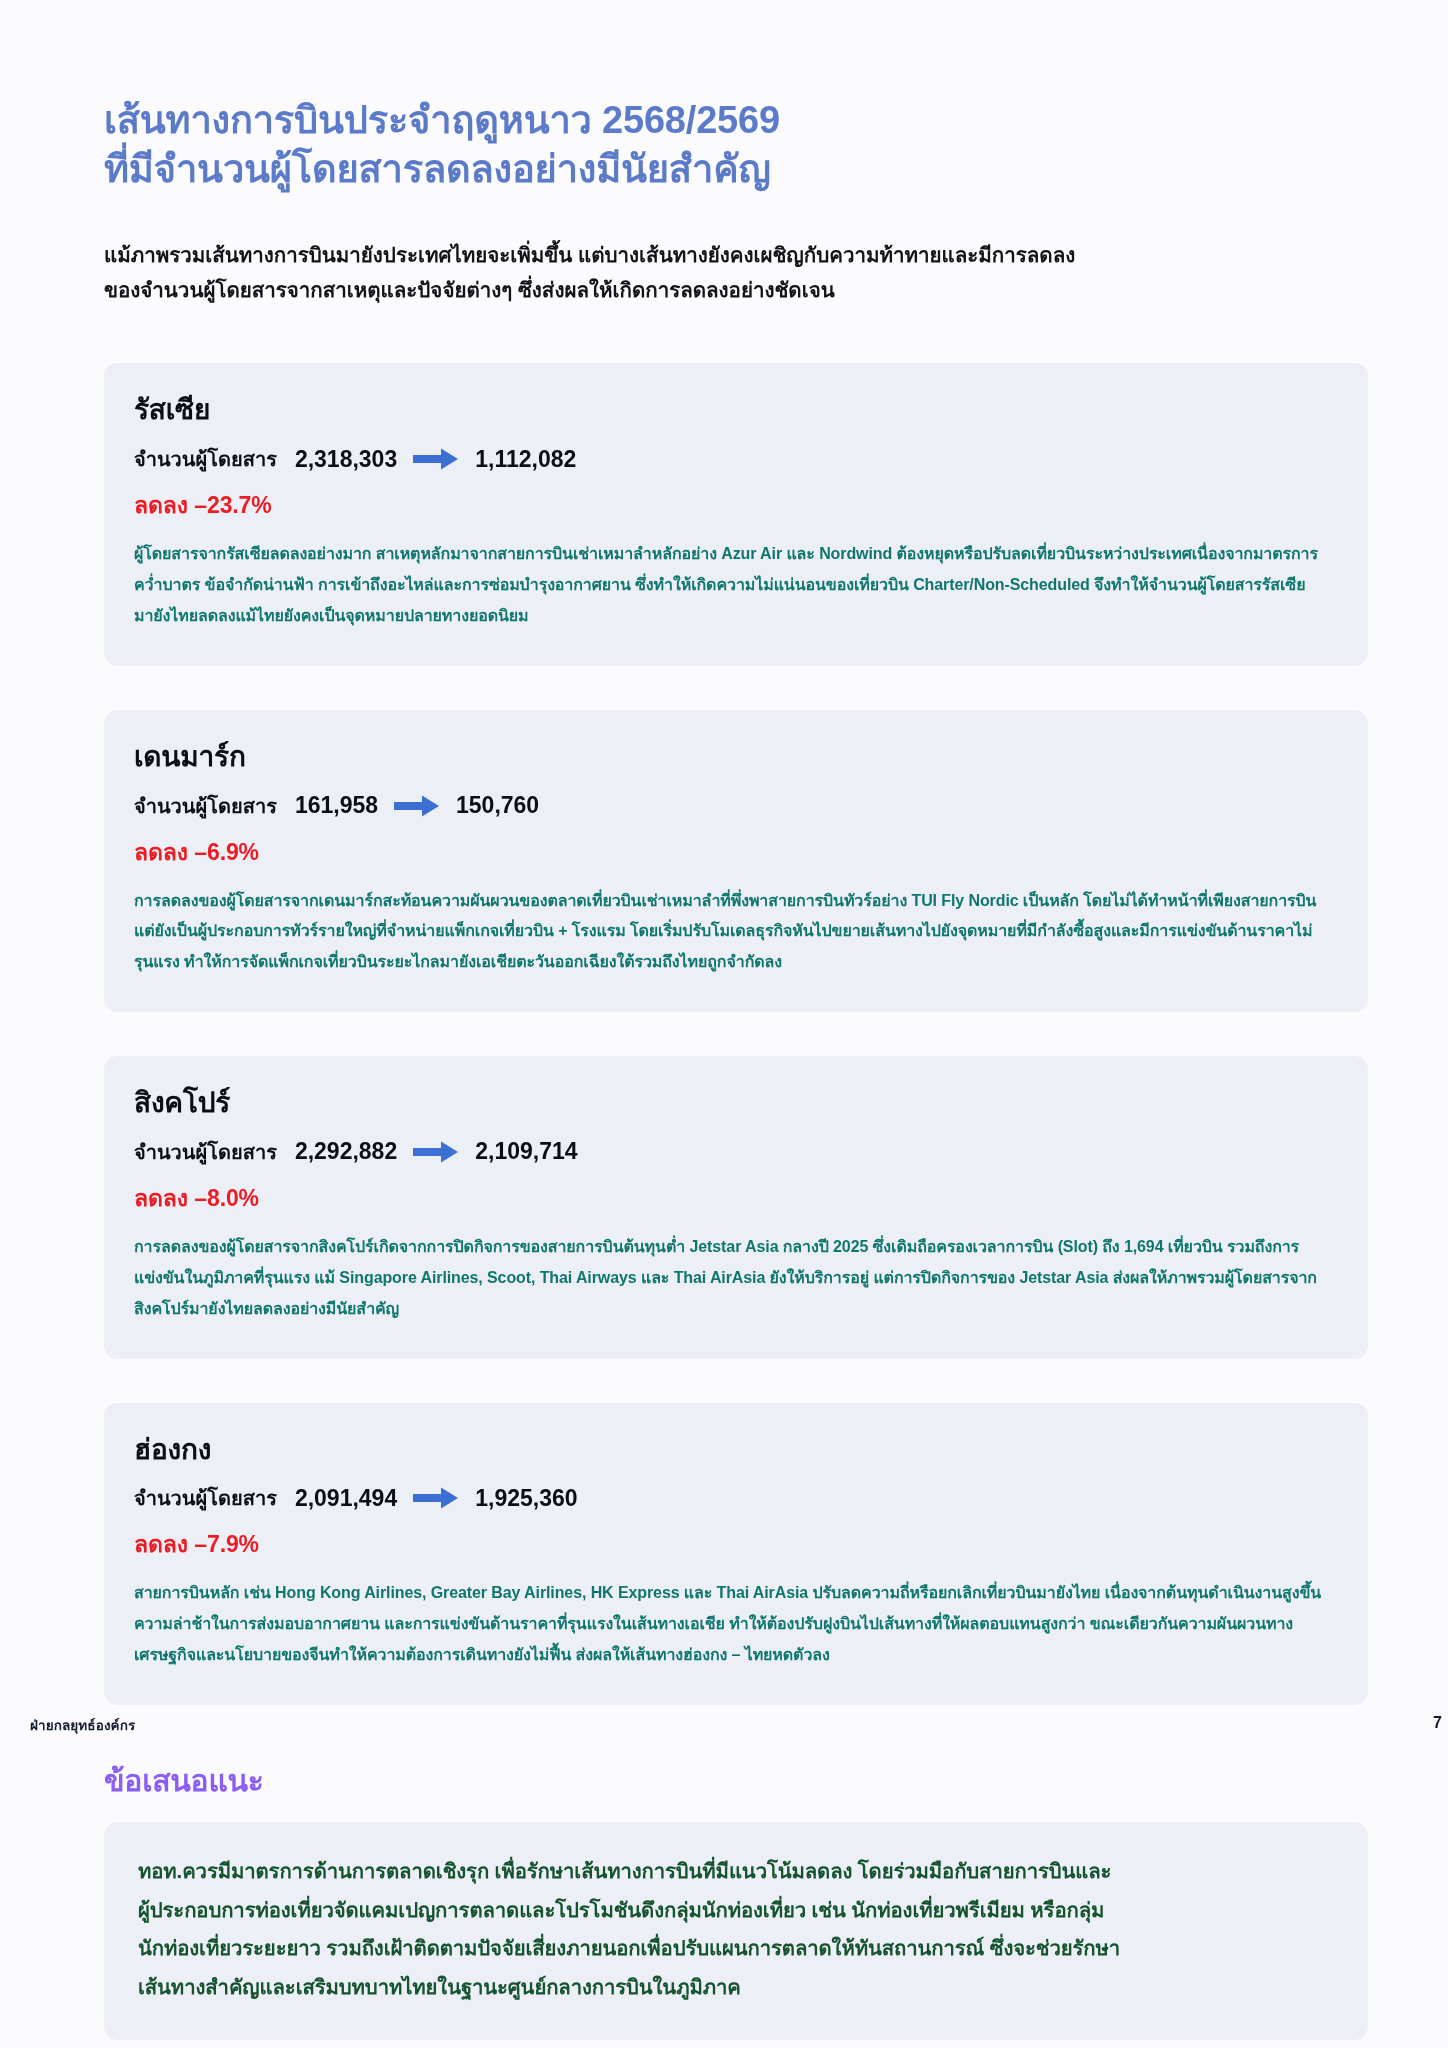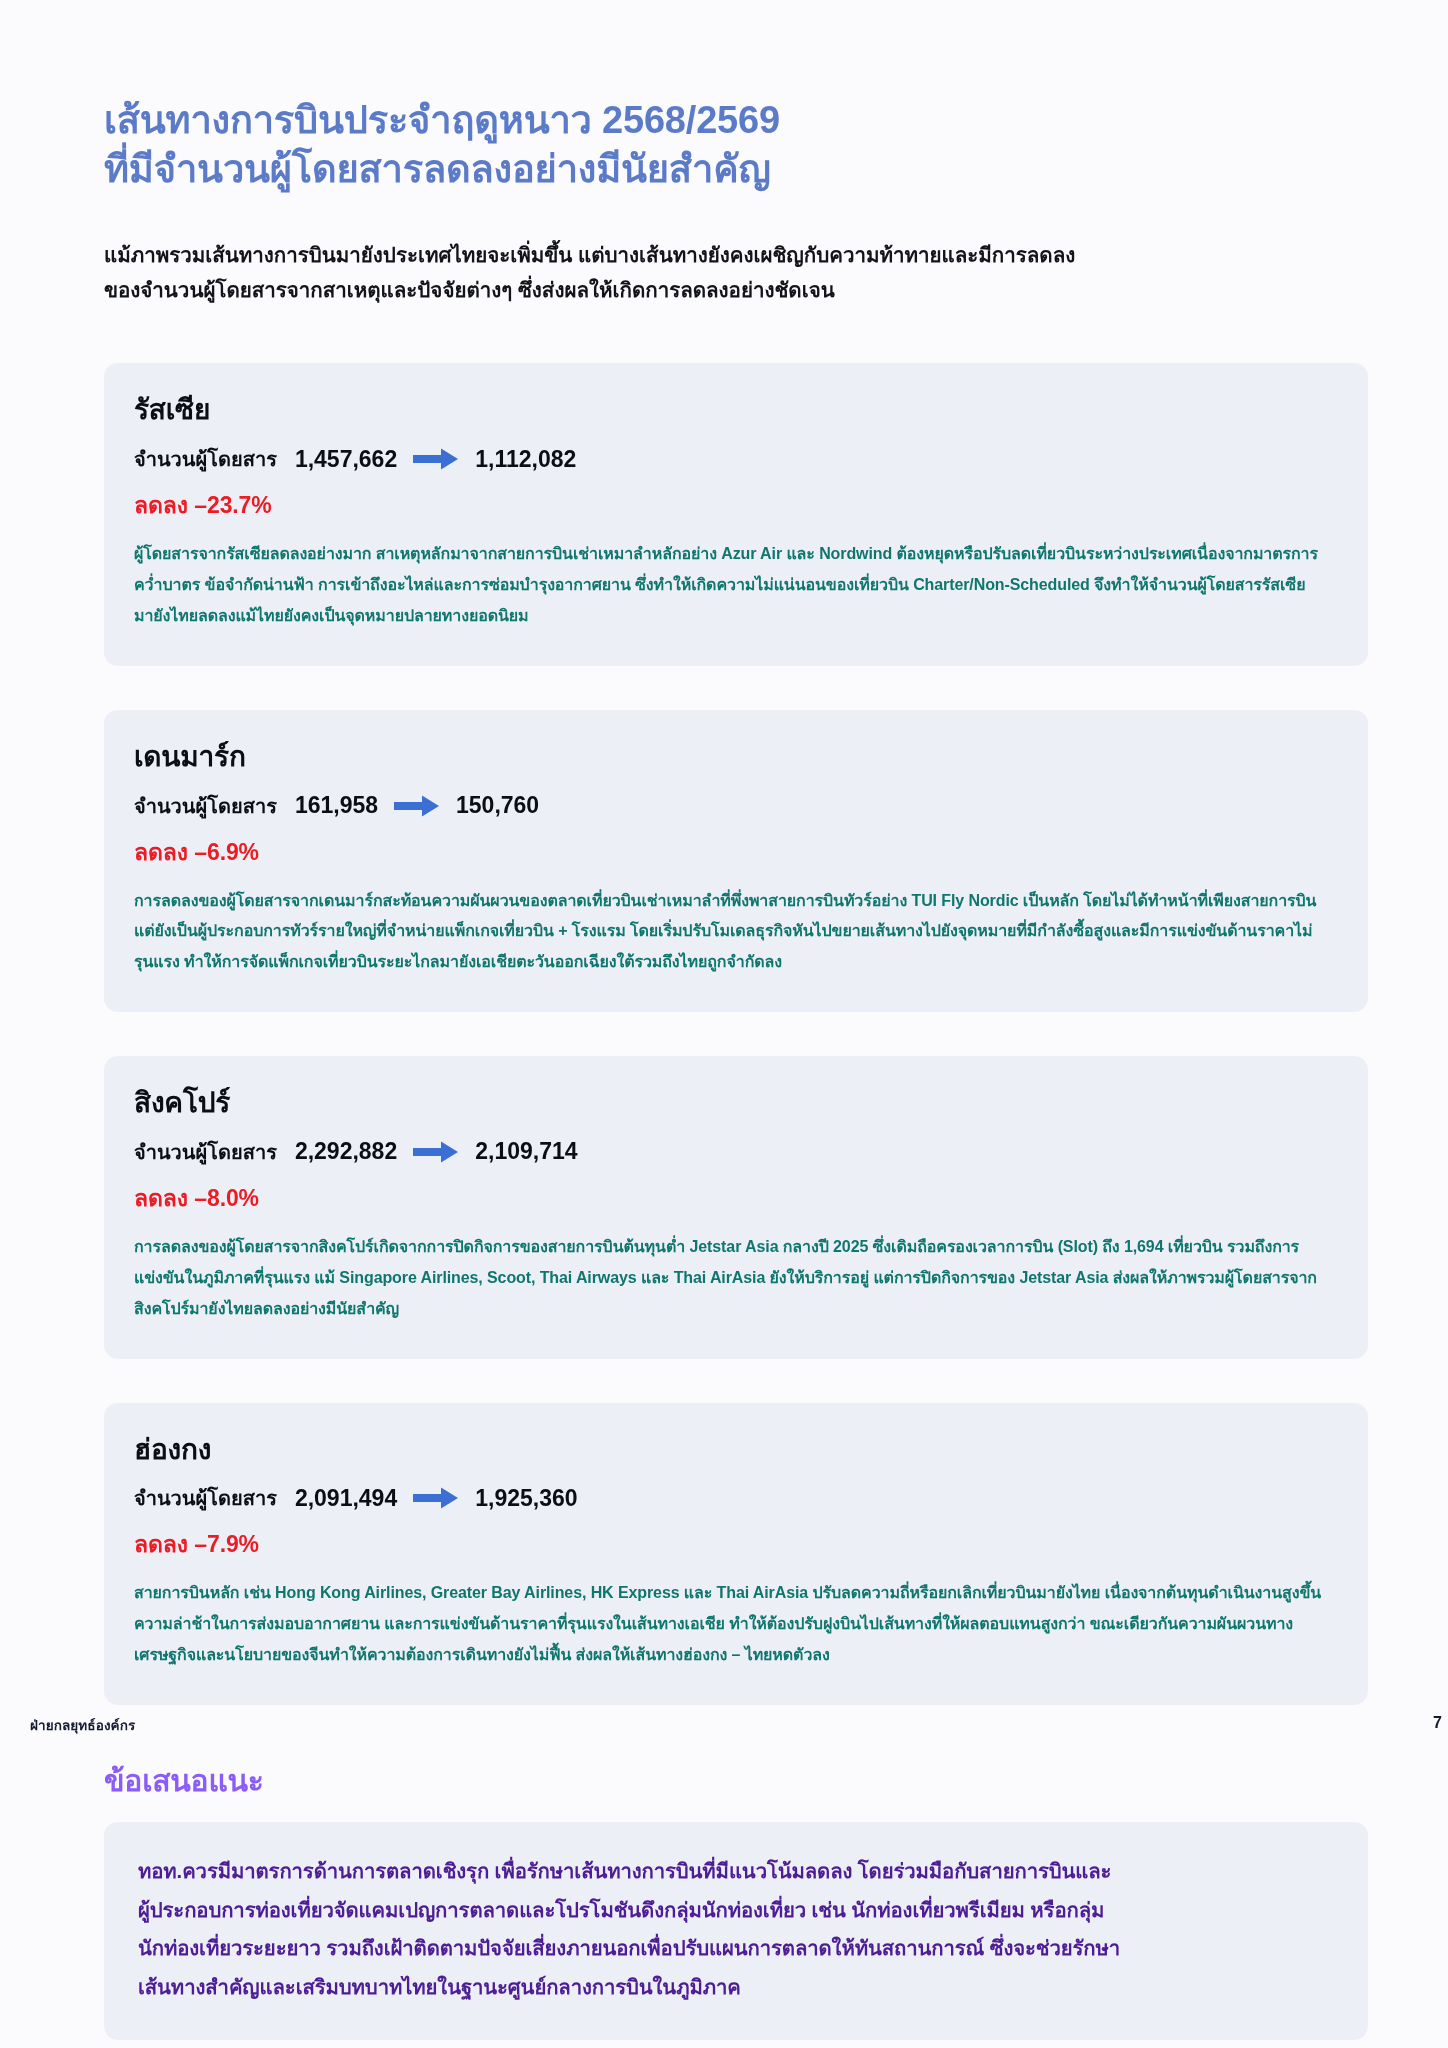--- a/index.html
+++ b/index.html
@@ -122,21 +122,21 @@
 
   .rec-box {
     margin-top: 18px;
     background: #edeff7;
     border-radius: 14px;
     padding: 30px 34px 34px 34px;
   }
   .rec-text {
     font-size: 20.3px;
     font-weight: bold;
-    color: #4c1d95;
+    color: #14532d;
     line-height: 1.90;
     letter-spacing: -0.1px;
   }
   .rec-text .line { display: block; }
 
   
   .footer {
     position: absolute;
     left: 0;
     right: 0;
@@ -175,21 +175,21 @@
     <span class="line">แม้ภาพรวมเส้นทางการบินมายังประเทศไทยจะเพิ่มขึ้น แต่บางเส้นทางยังคงเผชิญกับความท้าทายและมีการลดลง</span>
     <span class="line">ของจำนวนผู้โดยสารจากสาเหตุและปัจจัยต่างๆ ซึ่งส่งผลให้เกิดการลดลงอย่างชัดเจน</span>
   </div>
 
   <div class="card-grid">
 
     <div class="card">
       <div class="card-title">รัสเซีย</div>
       <div class="pax-row">
         <span class="pax-label">จำนวนผู้โดยสาร</span>
-        <span class="pax-from">1,457,662</span>
+        <span class="pax-from">2,318,303</span>
         <span class="arrow-icon">
           <svg width="46" height="22" viewBox="0 0 46 22" aria-hidden="true">
             <path d="M0 7 h28 V0.5 L45 11 L28 21.5 V15 H0 Z" fill="#3b6fd4"></path>
           </svg>
         </span>
         <span class="pax-to">1,112,082</span>
       </div>
       <div class="delta">ลดลง –23.7%</div>
       <div class="card-body">ผู้โดยสารจากรัสเซียลดลงอย่างมาก สาเหตุหลักมาจากสายการบินเช่าเหมาลำหลักอย่าง Azur Air และ Nordwind ต้องหยุดหรือปรับลดเที่ยวบินระหว่างประเทศเนื่องจากมาตรการคว่ำบาตร ข้อจำกัดน่านฟ้า การเข้าถึงอะไหล่และการซ่อมบำรุงอากาศยาน ซึ่งทำให้เกิดความไม่แน่นอนของเที่ยวบิน Charter/Non-Scheduled จึงทำให้จำนวนผู้โดยสารรัสเซียมายังไทยลดลงแม้ไทยยังคงเป็นจุดหมายปลายทางยอดนิยม</div>
     </div>

